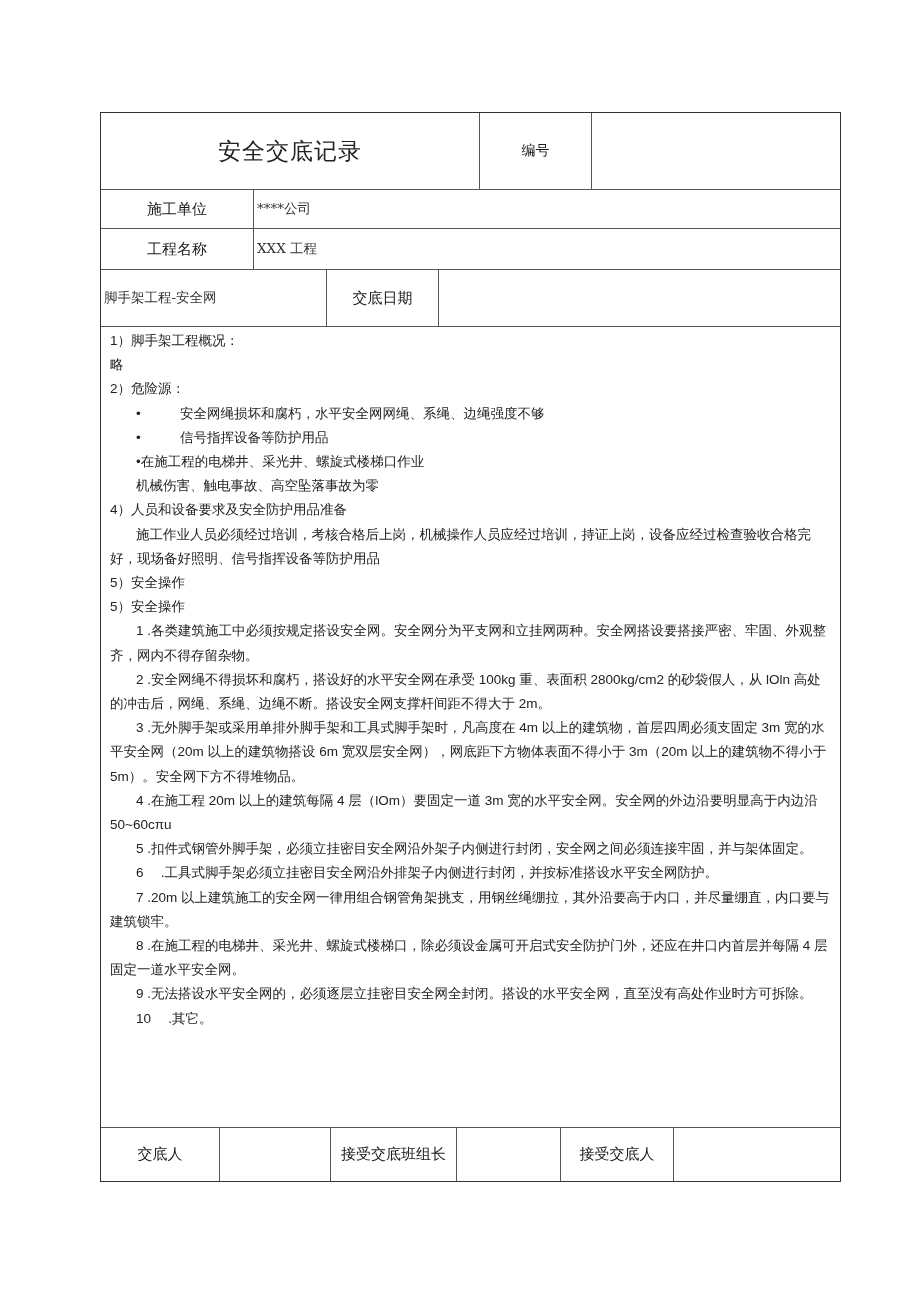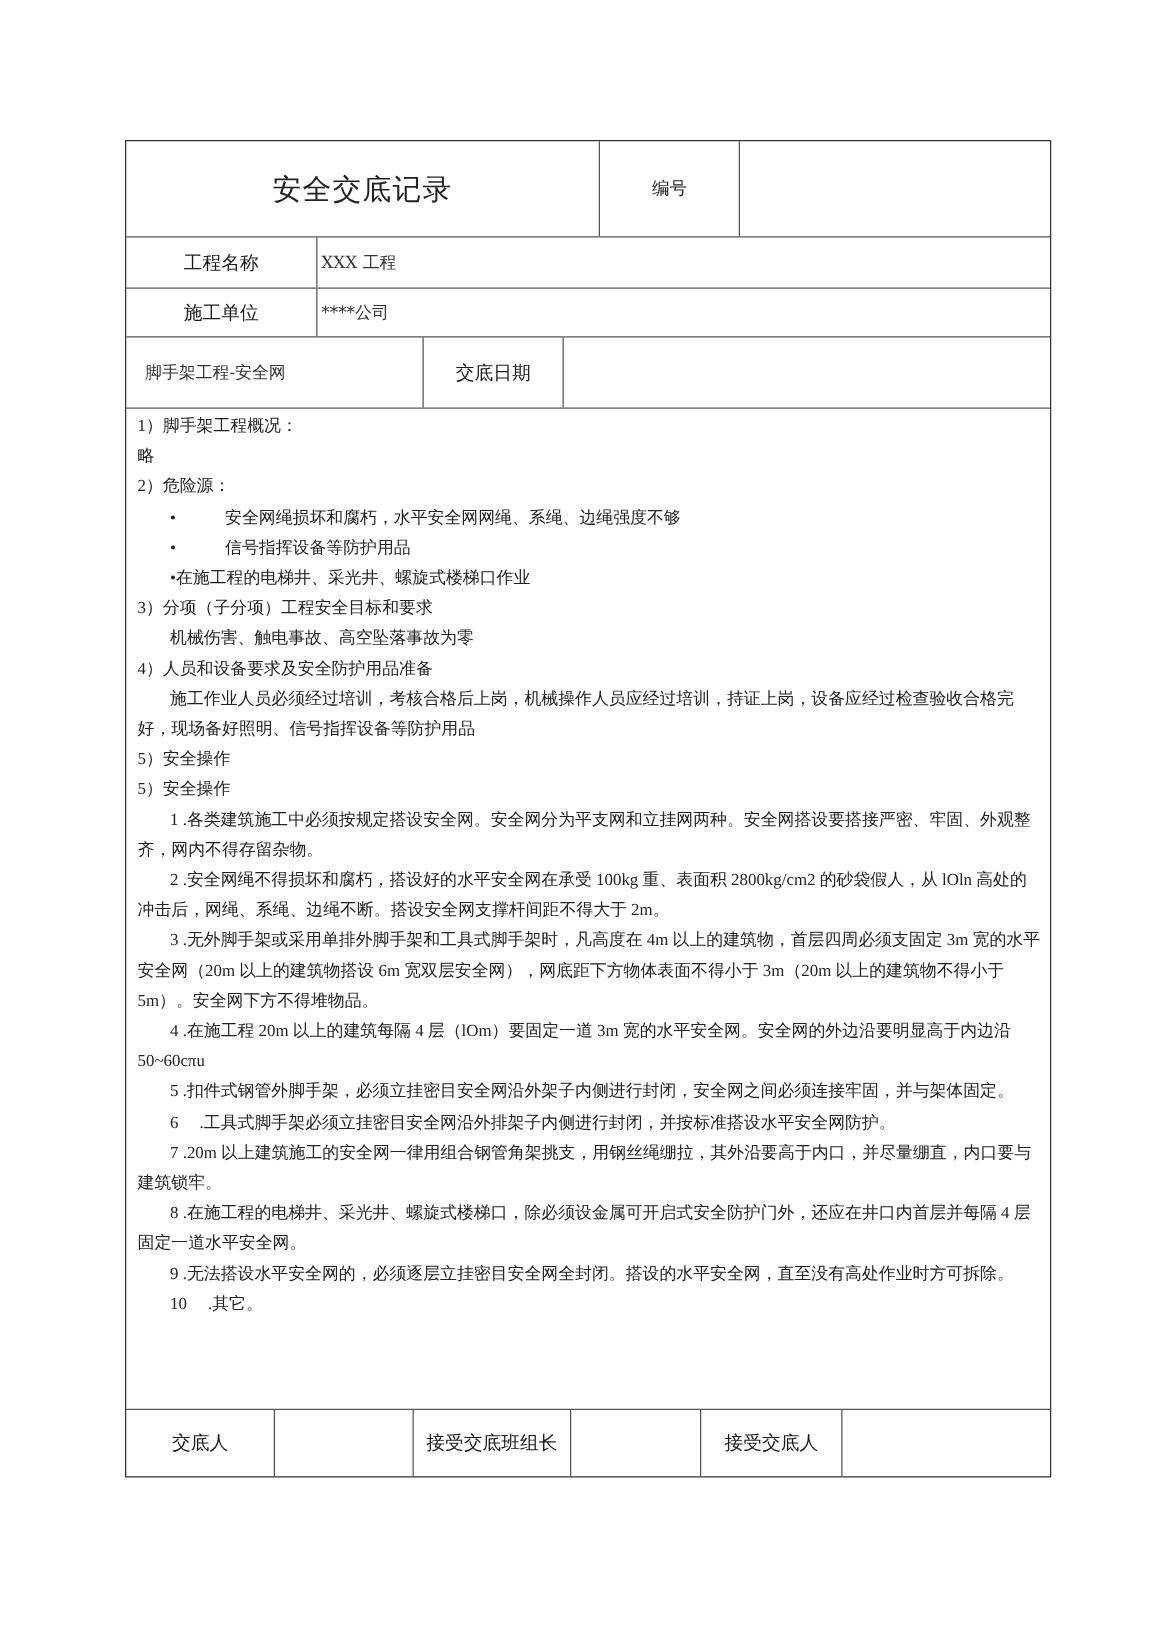--- a/index.html
+++ b/index.html
@@ -4,60 +4,59 @@
 <style>
   html, body { margin:0; padding:0; background:#ffffff; }
   body { width:920px; height:1301px; position:relative; font-family:"DejaVu Sans", sans-serif; color:#1a1a1a; }
   .tbl { position:absolute; left:100px; top:112px; width:741px; border:1px solid #333; box-sizing:border-box; }
   .row { display:flex; border-bottom:1px solid #555; box-sizing:border-box; }
   .cell { border-right:1px solid #555; box-sizing:border-box; display:flex; align-items:center; font-size:15px; }
   .cell:last-child { border-right:none; }
   .center { justify-content:center; }
   .val { padding-left:3px; font-family:"DejaVu Serif", serif; font-size:13.5px; color:#333; }
   .title { font-family:"DejaVu Serif", serif; font-size:23px; font-weight:300; color:#222; letter-spacing:1px; }
-  .body { padding:2px 6px 0 9px; font-family:Liberation Serif, serif; font-size:13.5px; line-height:24.2px; color:#222; border-bottom:1px solid #555; }
+  .body { padding:2px 6px 0 9px; font-family:Liberation Sans, sans-serif; font-size:13.5px; line-height:24.2px; color:#222; border-bottom:1px solid #555; }
   .body p { margin:0; }
   .ind1 { padding-left:26px; }
   .bul { padding-left:26px; }
   .bul .dot { display:inline-block; width:44px; }
   .bul2 { padding-left:26px; }
   .para { text-indent:26px; margin-left:-9px !important; padding-left:9px; }
   .row:last-child { border-bottom:none; }
 </style>
 </head>
 <body>
 
 <div class="tbl">
   <div class="row" style="height:77px;">
     <div class="cell center title" style="width:379px;">安全交底记录</div>
     <div class="cell center" style="width:112px; font-size:14px;">编号</div>
     <div class="cell" style="flex:1;"></div>
   </div>
+  <div class="row" style="height:39px;">
+    <div class="cell center" style="width:153px;">施工单位</div>
+    <div class="cell val" style="flex:1;">****公司</div>
+  </div>
   <div class="row" style="height:41px;">
     <div class="cell center" style="width:153px;">工程名称</div>
     <div class="cell val" style="flex:1;">XXX 工程</div>
   </div>
-  <div class="row" style="height:39px;">
-    <div class="cell center" style="width:153px;">施工单位</div>
-    <div class="cell val" style="flex:1;">****公司</div>
-  </div>
   <div class="row" style="height:57px;">
-    <div class="cell val" style="width:226px;margin-left:12px;">脚手架工程-安全网</div>
+    <div class="cell val" style="width:226px;">脚手架工程-安全网</div>
     <div class="cell center" style="width:112px;">交底日期</div>
     <div class="cell" style="flex:1;"></div>
   </div>
 
   <div class="body" style="height:801px; box-sizing:border-box;">
     <p>1）脚手架工程概况：</p>
     <p>略</p>
     <p>2）危险源：</p>
     <p class="bul"><span class="dot">•</span><span>安全网绳损坏和腐朽，水平安全网网绳、系绳、边绳强度不够</span></p>
     <p class="bul"><span class="dot">•</span><span>信号指挥设备等防护用品</span></p>
     <p class="bul2">•在施工程的电梯井、采光井、螺旋式楼梯口作业</p>
-    <p>3）分项（子分项）工程安全目标和要求</p>
     <p class="ind1">机械伤害、触电事故、高空坠落事故为零</p>
     <p>4）人员和设备要求及安全防护用品准备</p>
     <p class="para">施工作业人员必须经过培训，考核合格后上岗，机械操作人员应经过培训，持证上岗，设备应经过检查验收合格完好，现场备好照明、信号指挥设备等防护用品</p>
     <p>5）安全操作</p>
     <p>5）安全操作</p>
     <p class="para">1 .各类建筑施工中必须按规定搭设安全网。安全网分为平支网和立挂网两种。安全网搭设要搭接严密、牢固、外观整齐，网内不得存留杂物。</p>
     <p class="para">2 .安全网绳不得损坏和腐朽，搭设好的水平安全网在承受 100kg 重、表面积 2800kg/cm2 的砂袋假人，从 lOln 高处的冲击后，网绳、系绳、边绳不断。搭设安全网支撑杆间距不得大于 2m。</p>
     <p class="para">3 .无外脚手架或采用单排外脚手架和工具式脚手架时，凡高度在 4m 以上的建筑物，首层四周必须支固定 3m 宽的水平安全网（20m 以上的建筑物搭设 6m 宽双层安全网），网底距下方物体表面不得小于 3m（20m 以上的建筑物不得小于 5m）。安全网下方不得堆物品。</p>
     <p class="para">4 .在施工程 20m 以上的建筑每隔 4 层（lOm）要固定一道 3m 宽的水平安全网。安全网的外边沿要明显高于内边沿 50~60cπu</p>
     <p class="para">5 .扣件式钢管外脚手架，必须立挂密目安全网沿外架子内侧进行封闭，安全网之间必须连接牢固，并与架体固定。</p>

